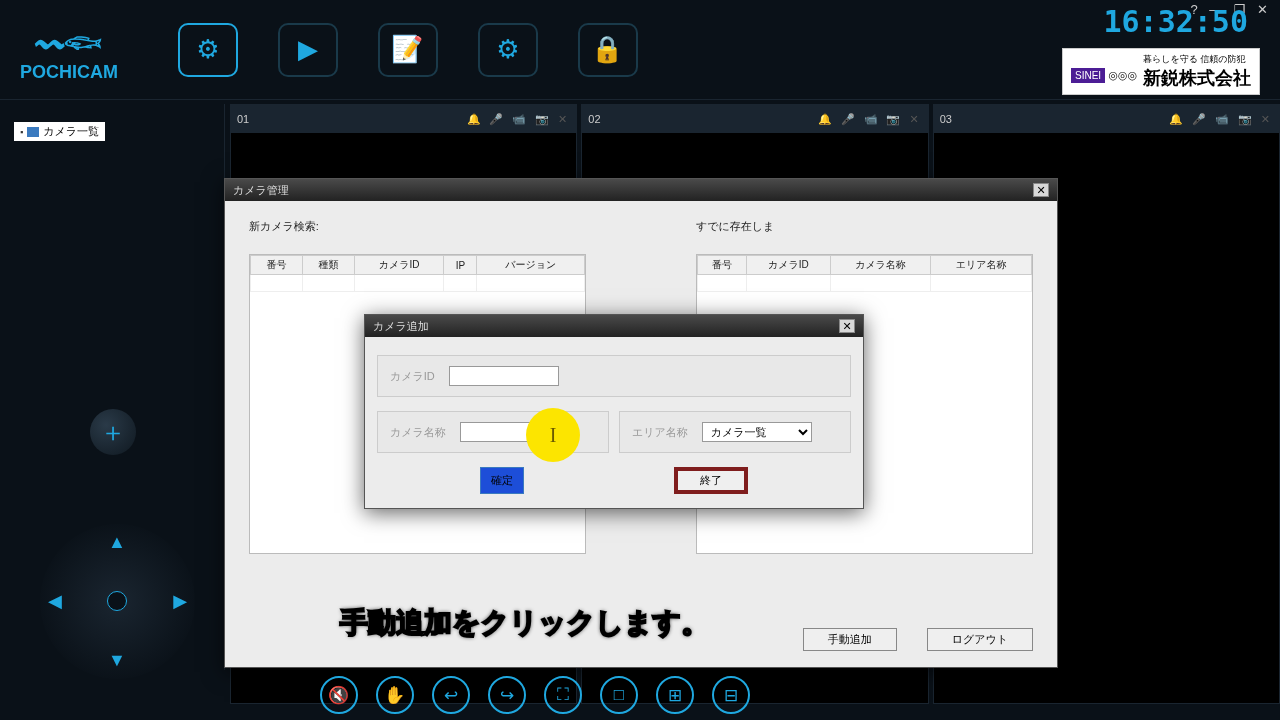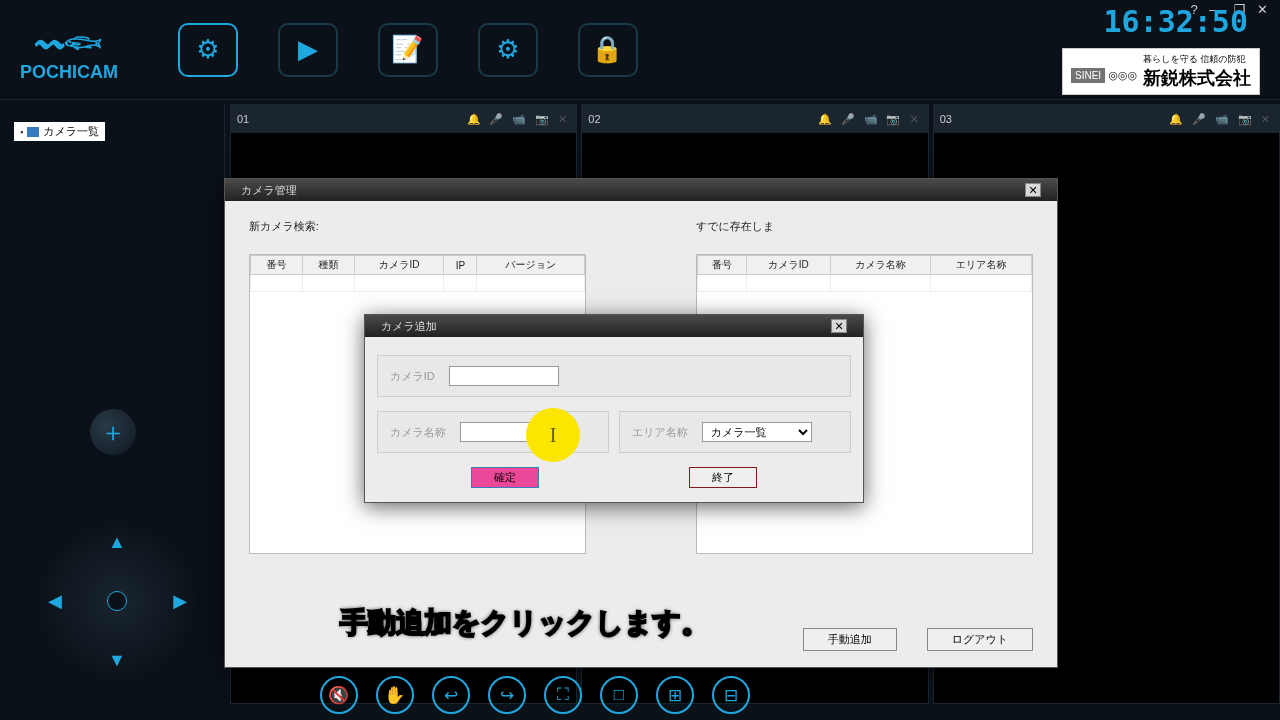--- a/index.html
+++ b/index.html
@@ -7,21 +7,21 @@
 
   
   .topbar { height: 100px; display: flex; align-items: center; padding: 0 20px; position: relative; border-bottom: 1px solid #1a2530; }
   .logo { color: #1fa8e0; font-weight: bold; font-size: 18px; margin-right: 60px; text-align: center; }
   .logo .wave { font-size: 28px; display: block; }
   .topbtns { display: flex; gap: 40px; }
   .topbtn { width: 60px; height: 54px; border: 2px solid #1a3a4a; border-radius: 10px; display: flex; align-items: center; justify-content: center; color: #1fa8e0; font-size: 26px; cursor: pointer; }
   .topbtn.active { border-color: #1fa8e0; }
   .clock { position: absolute; right: 32px; top: 4px; color: #1fa8e0; font-size: 30px; font-weight: bold; font-family: monospace; }
   .banner { position: absolute; right: 20px; top: 48px; background: #fff; padding: 4px 8px; border: 1px solid #ccc; font-size: 11px; color: #000; display: flex; align-items: center; gap: 6px; }
-  .banner .sinei { background: #737373; color: #fff; padding: 2px 4px; font-size: 10px; display: inline-block; margin-top: 8px; }
+  .banner .sinei { background: #4c1d95; color: #fff; padding: 2px 4px; font-size: 10px; display: inline-block; margin-top: 8px; }
   .banner .big { font-size: 18px; font-weight: bold; }
   .winctrl { position: absolute; right: 8px; top: 2px; color: #ccc; font-size: 13px; letter-spacing: 4px; }
 
   
   .camrow { position: absolute; top: 104px; left: 230px; right: 0; height: 600px; display: flex; gap: 4px; }
   .campane { flex: 1; background: #000; border: 1px solid #1a2530; position: relative; }
   .campane .hdr { height: 20px; background: #1a2530; color: #ccc; font-size: 11px; padding: 14px 6px; display: flex; align-items: center; }
   .campane .hdr .num { flex: 1; }
   .campane .hdr .icons { color: #555; font-size: 11px; letter-spacing: 3px; }
 
@@ -38,42 +38,42 @@
   .dpad .left { left: 8px; top: 66px; }
   .dpad .right { right: 8px; top: 66px; }
   .dpad .cdot { position: absolute; width: 20px; height: 20px; background: #0a1118; border-radius: 50%; top: 67px; left: 67px; border: 1px solid #1fa8e0; }
 
   
   .bottombar { position: absolute; bottom: 6px; left: 320px; display: flex; gap: 18px; }
   .bbtn { width: 38px; height: 38px; border: 2px solid #1fa8e0; border-radius: 50%; color: #1fa8e0; display: flex; align-items: center; justify-content: center; font-size: 17px; cursor: pointer; }
 
   
   .modal-cm { position: absolute; top: 178px; left: 224px; width: 834px; height: 490px; background: #ececec; border: 1px solid #555; box-shadow: 0 4px 20px rgba(0,0,0,0.6); }
-  .modal-cm .titlebar, .modal-add .titlebar { height: 22px; background: linear-gradient(#4a4a4a,#222); color: #ddd; font-size: 11px; padding: 3px 16px; display: flex; align-items: center; }
+  .modal-cm .titlebar, .modal-add .titlebar { height: 22px; background: linear-gradient(#4a4a4a,#222); color: #ddd; font-size: 11px; padding: 3px 8px; display: flex; align-items: center; }
   .titlebar .x { margin-left: auto; width: 16px; height: 14px; background: #d8d8d8; color: #000; font-size: 11px; text-align: center; border: 1px solid #888; cursor: pointer; line-height: 12px; }
   .cm-body { padding: 18px 24px; font-size: 11px; color: #222; }
   .cm-cols { display: flex; gap: 110px; }
   .cm-col { flex: 1; }
   .cm-label { margin-bottom: 20px; display: block; }
   .grid { border: 1px solid #bbb; background: #fff; height: 300px; }
   .grid th { background: #f0f0f0; border: 1px solid #ccc; font-weight: normal; font-size: 10px; padding: 2px 4px; }
   .grid table { width: 100%; border-collapse: collapse; }
   .grid tr.blank td { height: 17px; border: 1px solid #eee; }
   .cm-btns { position: absolute; bottom: 16px; right: 24px; display: flex; gap: 30px; padding-left: 28px; }
   .winbtn { background: #efefef; border: 1px solid #888; font-size: 11px; padding: 3px 24px; cursor: pointer; }
 
   
   .modal-add { position: absolute; top: 314px; left: 364px; width: 500px; background: #ececec; border: 1px solid #555; box-shadow: 0 4px 20px rgba(0,0,0,0.6); }
   .add-body { padding: 18px 12px 14px; }
   .fieldrow { display: flex; gap: 10px; margin-bottom: 14px; }
   .fieldbox { flex: 1; border: 1px solid #ccc; background: #e8e8e8; padding: 10px 12px; display: flex; align-items: center; gap: 14px; font-size: 11px; }
   .fieldbox input, .fieldbox select { border: 1px solid #999; height: 20px; width: 110px; font-size: 11px; padding: 0 4px; background: #fff; }
   .add-btns { display: flex; gap: 150px; justify-content: center; margin-top: 6px; }
-  .okbtn { background: #ec4899; border: 1px solid #3a7abf; font-size: 11px; padding: 2px 22px; cursor: pointer; }
-  .cancelbtn { background: #efefef; border: 1px solid #7f1d1d; font-size: 11px; padding: 2px 22px; cursor: pointer; }
+  .okbtn { background: #1d4ed8; border: 1px solid #3a7abf; font-size: 11px; padding: 2px 10px; cursor: pointer; }
+  .cancelbtn { background: #efefef; border: 4px solid #7f1d1d; font-size: 11px; padding: 2px 22px; cursor: pointer; }
 
   
   .click-ind { position: absolute; width: 54px; height: 54px; background: #fce500; border-radius: 50%; top: 408px; left: 526px; display: flex; align-items: center; justify-content: center; color: #6a5a00; font-size: 20px; pointer-events: none; z-index: 50; font-family: serif; }
 
   
   .caption { position: absolute; bottom: 78px; left: 340px; font-size: 28px; font-weight: bold; color: #fff; -webkit-text-stroke: 2px #000; text-shadow: 0 0 4px #000; text-align: right; }
 </style>
 </head>
 <body>
 

